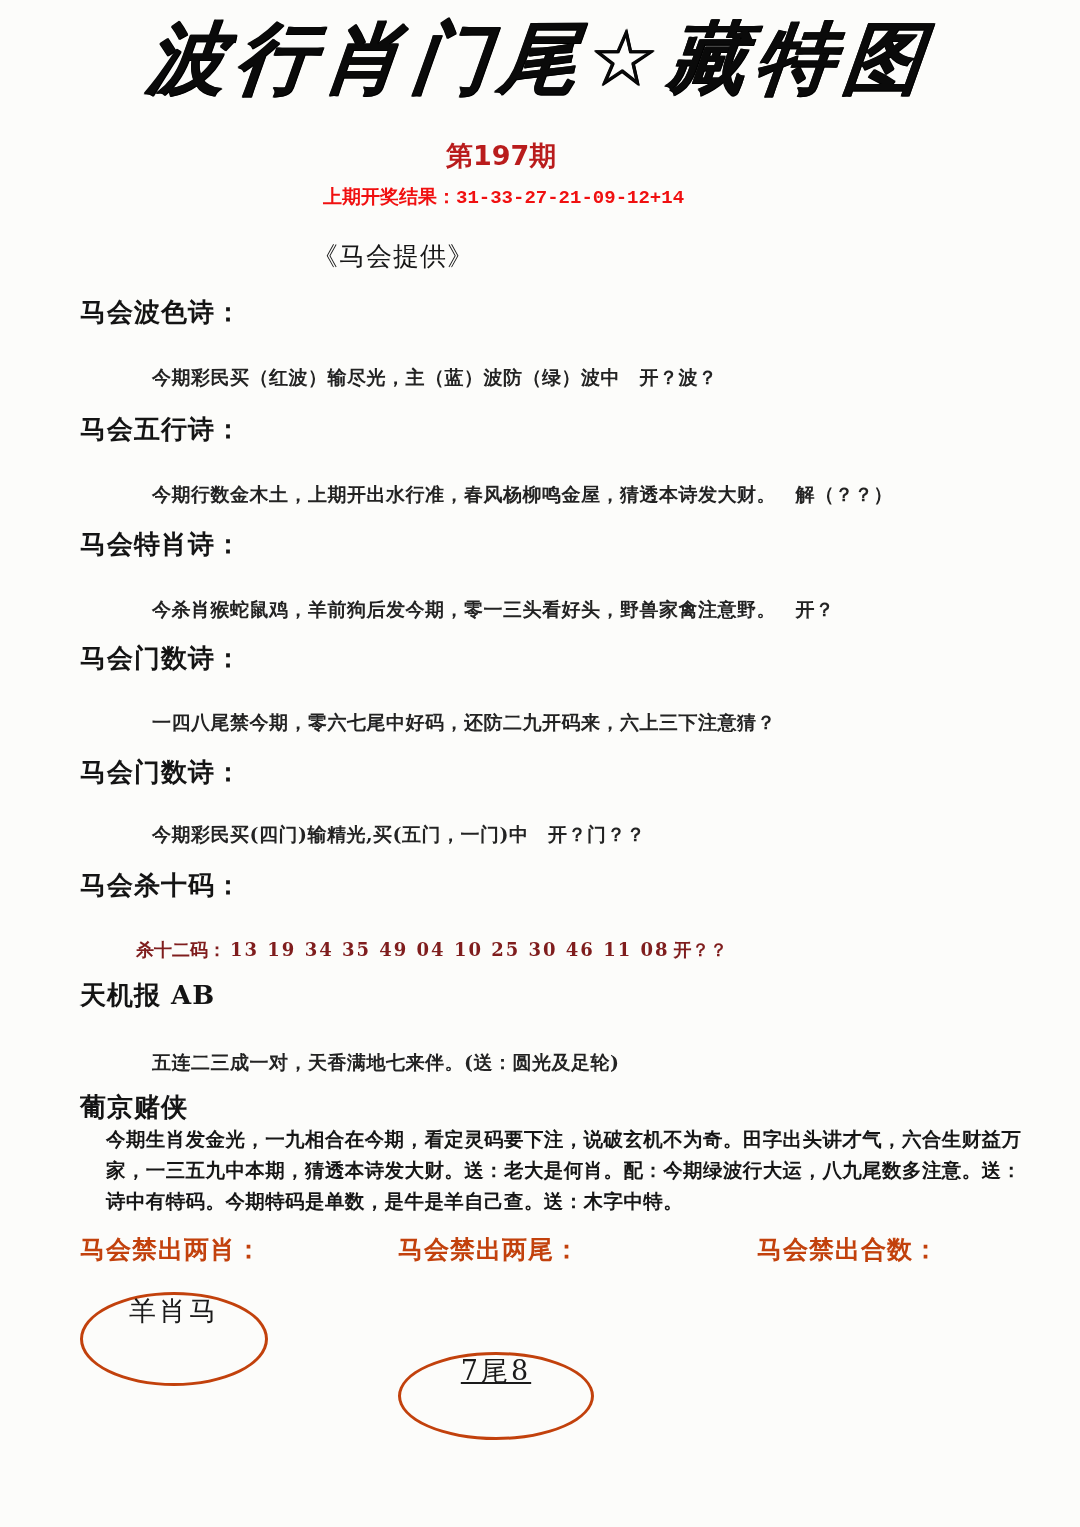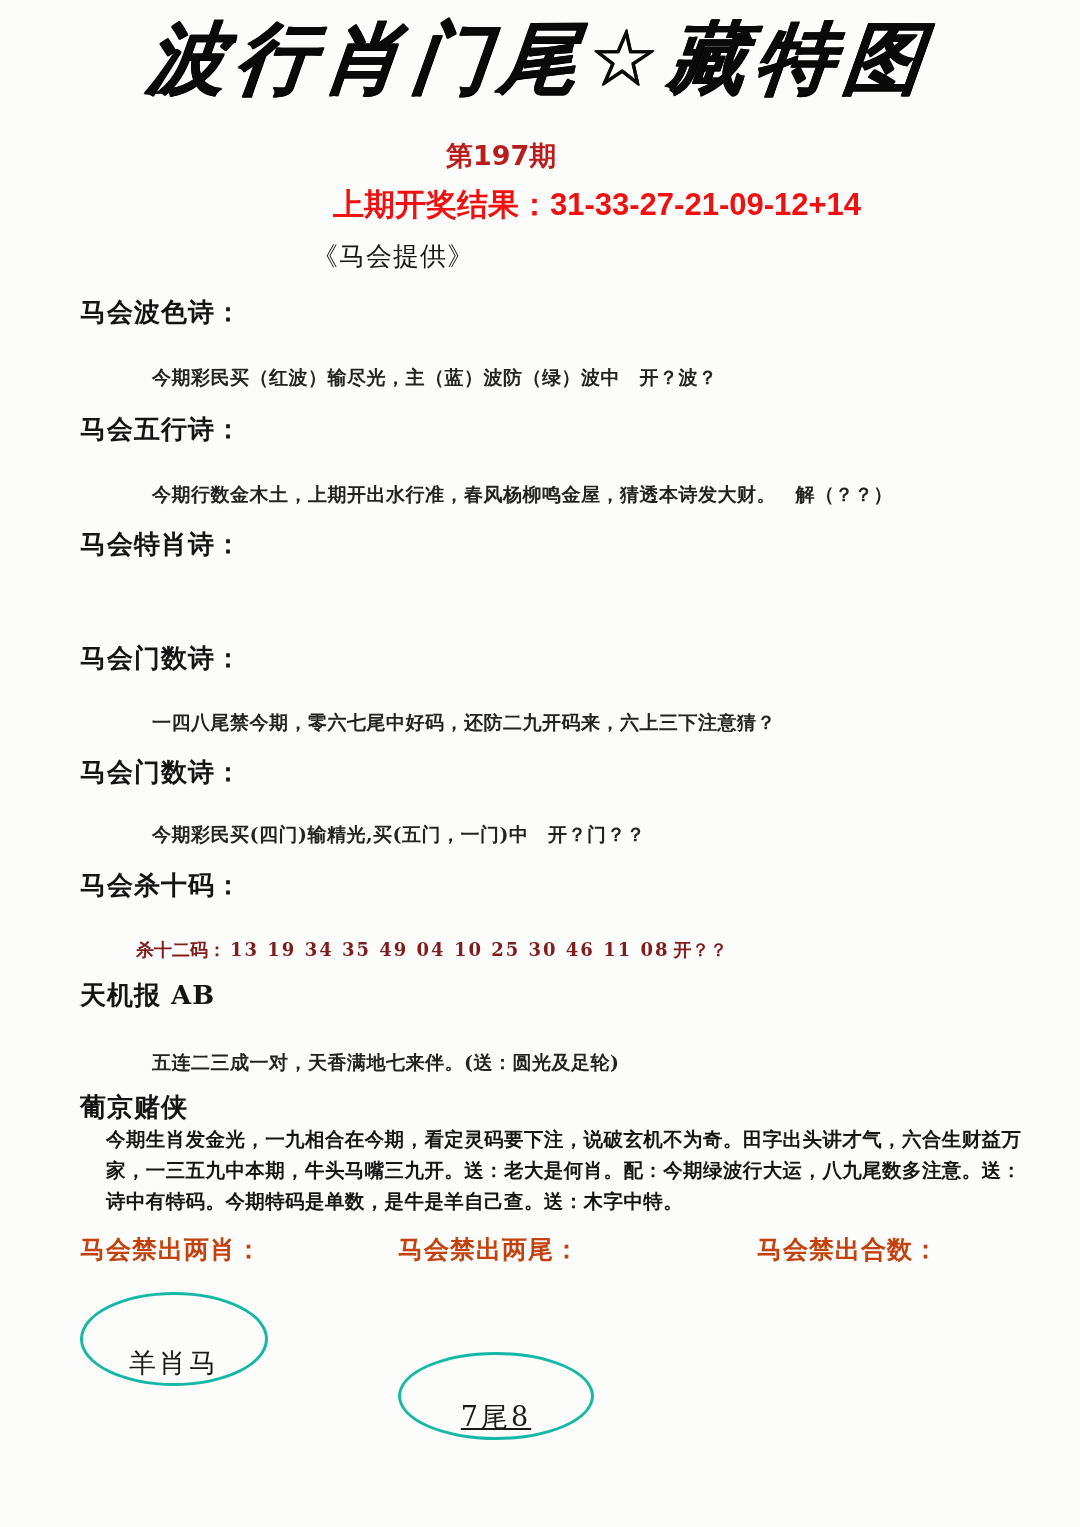--- a/index.html
+++ b/index.html
@@ -50,24 +50,24 @@
     left: 446px;
     top: 138px;
     font-family: "DejaVu Sans", "Liberation Sans", sans-serif;
     font-size: 27px;
     font-weight: bold;
     letter-spacing: 0px;
     color: #b91c1c;
   }
   .last-result {
     position: absolute;
-    left: 333px;
+    left: 323px;
     top: 184px;
-    font-family: Liberation Sans, sans-serif;
-    font-size: 31px;
+    font-family: Liberation Mono, monospace;
+    font-size: 19px;
     font-weight: bold;
     color: #f01010;
     white-space: nowrap;
   }
   .provider {
     position: absolute;
     left: 312px;
     top: 239px;
     font-size: 26px;
     color: #171717;
@@ -129,24 +129,24 @@
     font-size: 25px;
     font-weight: bold;
     color: #c2410c;
     letter-spacing: 1px;
     white-space: nowrap;
   }
 
   
   .oval {
     position: absolute;
-    border: 3px solid #14b8a6;
+    border: 3px solid #c2410c;
     border-radius: 50%;
     display: flex;
-    align-items: flex-end;
+    align-items: flex-start;
     justify-content: center;
     background: transparent;
   }
   .oval span {
     font-size: 27px;
     color: #1a1a1a;
     letter-spacing: 3px;
     transform: translateY(-2px);
   }
 </style>
@@ -165,39 +165,40 @@
 
   <div class="provider">《马会提供》</div>
 
   <div class="sec-head" style="top:295px;">马会波色诗：</div>
   <div class="poem" style="top:365px;">今期彩民买（红波）输尽光，主（蓝）波防（绿）波中　开？波？</div>
 
   <div class="sec-head" style="top:412px;">马会五行诗：</div>
   <div class="poem" style="top:482px;">今期行数金木土，上期开出水行准，春风杨柳鸣金屋，猜透本诗发大财。　解（？？）</div>
 
   <div class="sec-head" style="top:527px;">马会特肖诗：</div>
+  <div class="poem" style="top:597px;">今杀肖猴蛇鼠鸡，羊前狗后发今期，零一三头看好头，野兽家禽注意野。　开？</div>
 
   <div class="sec-head" style="top:641px;">马会门数诗：</div>
   <div class="poem" style="top:710px;">一四八尾禁今期，零六七尾中好码，还防二九开码来，六上三下注意猜？</div>
 
   <div class="sec-head" style="top:755px;">马会门数诗：</div>
   <div class="poem" style="top:822px;">今期彩民买(四门)输精光,买(五门，一门)中　开？门？？</div>
 
   <div class="sec-head" style="top:868px;">马会杀十码：</div>
   <div class="kill-line">
     <span>杀十二码：</span><span class="nums">13 19 34 35 49 04 10 25 30 46 11 08</span><span>开？？</span>
   </div>
 
   <div class="sec-head" style="top:978px;">天机报 AB</div>
   <div class="poem" style="top:1050px;left:152px;">五连二三成一对，天香满地七来伴。(送：圆光及足轮)</div>
 
   <div class="sec-head" style="top:1090px;">葡京赌侠</div>
   <div class="para">
     <div>今期生肖发金光，一九相合在今期，看定灵码要下注，说破玄机不为奇。田字出头讲才气，六合生财益万</div>
-    <div>家，一三五九中本期，牛头马嘴三九开。送：老大是何肖。配：今期绿波行大运，八九尾数多注意。送：</div>
+    <div>家，一三五九中本期，猜透本诗发大财。送：老大是何肖。配：今期绿波行大运，八九尾数多注意。送：</div>
     <div>诗中有特码。今期特码是单数，是牛是羊自己查。送：木字中特。</div>
   </div>
 
   <div class="forbid-head" style="left:80px;">马会禁出两肖：</div>
   <div class="forbid-head" style="left:398px;">马会禁出两尾：</div>
   <div class="forbid-head" style="left:757px;">马会禁出合数：</div>
 
   <div class="oval" style="left:80px; top:1292px; width:182px; height:88px;">
     <span>羊肖马</span>
   </div>

